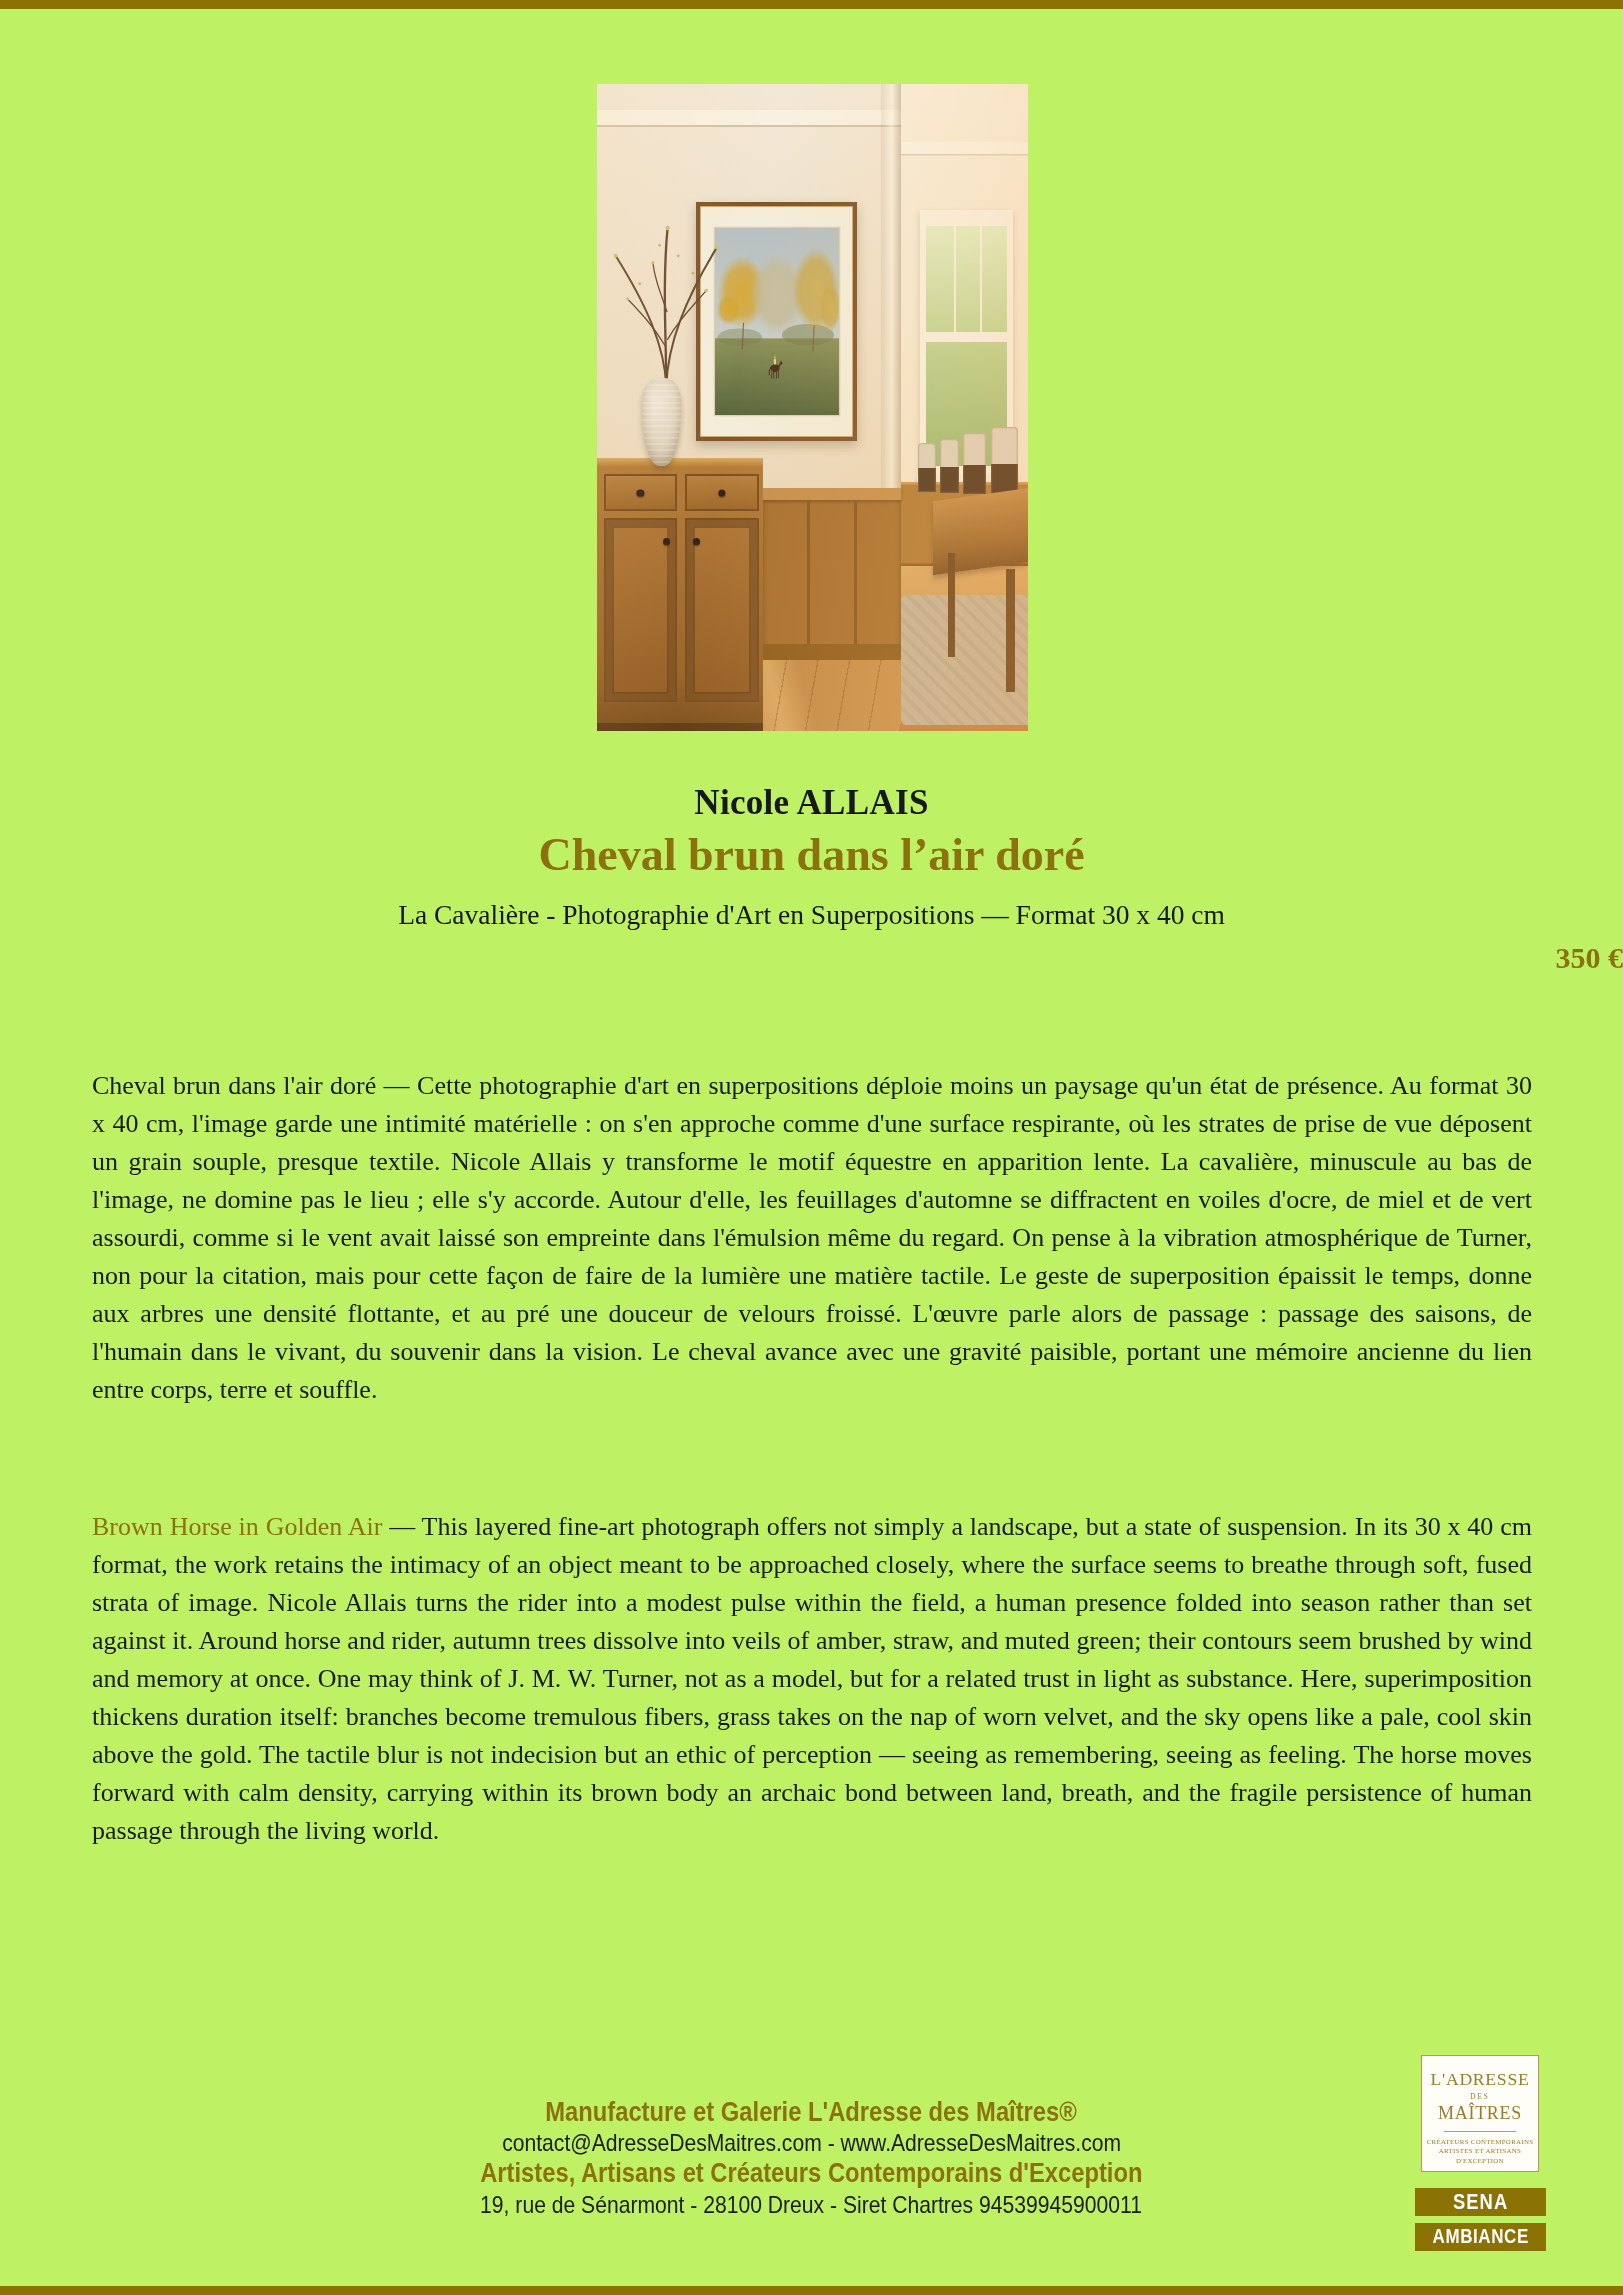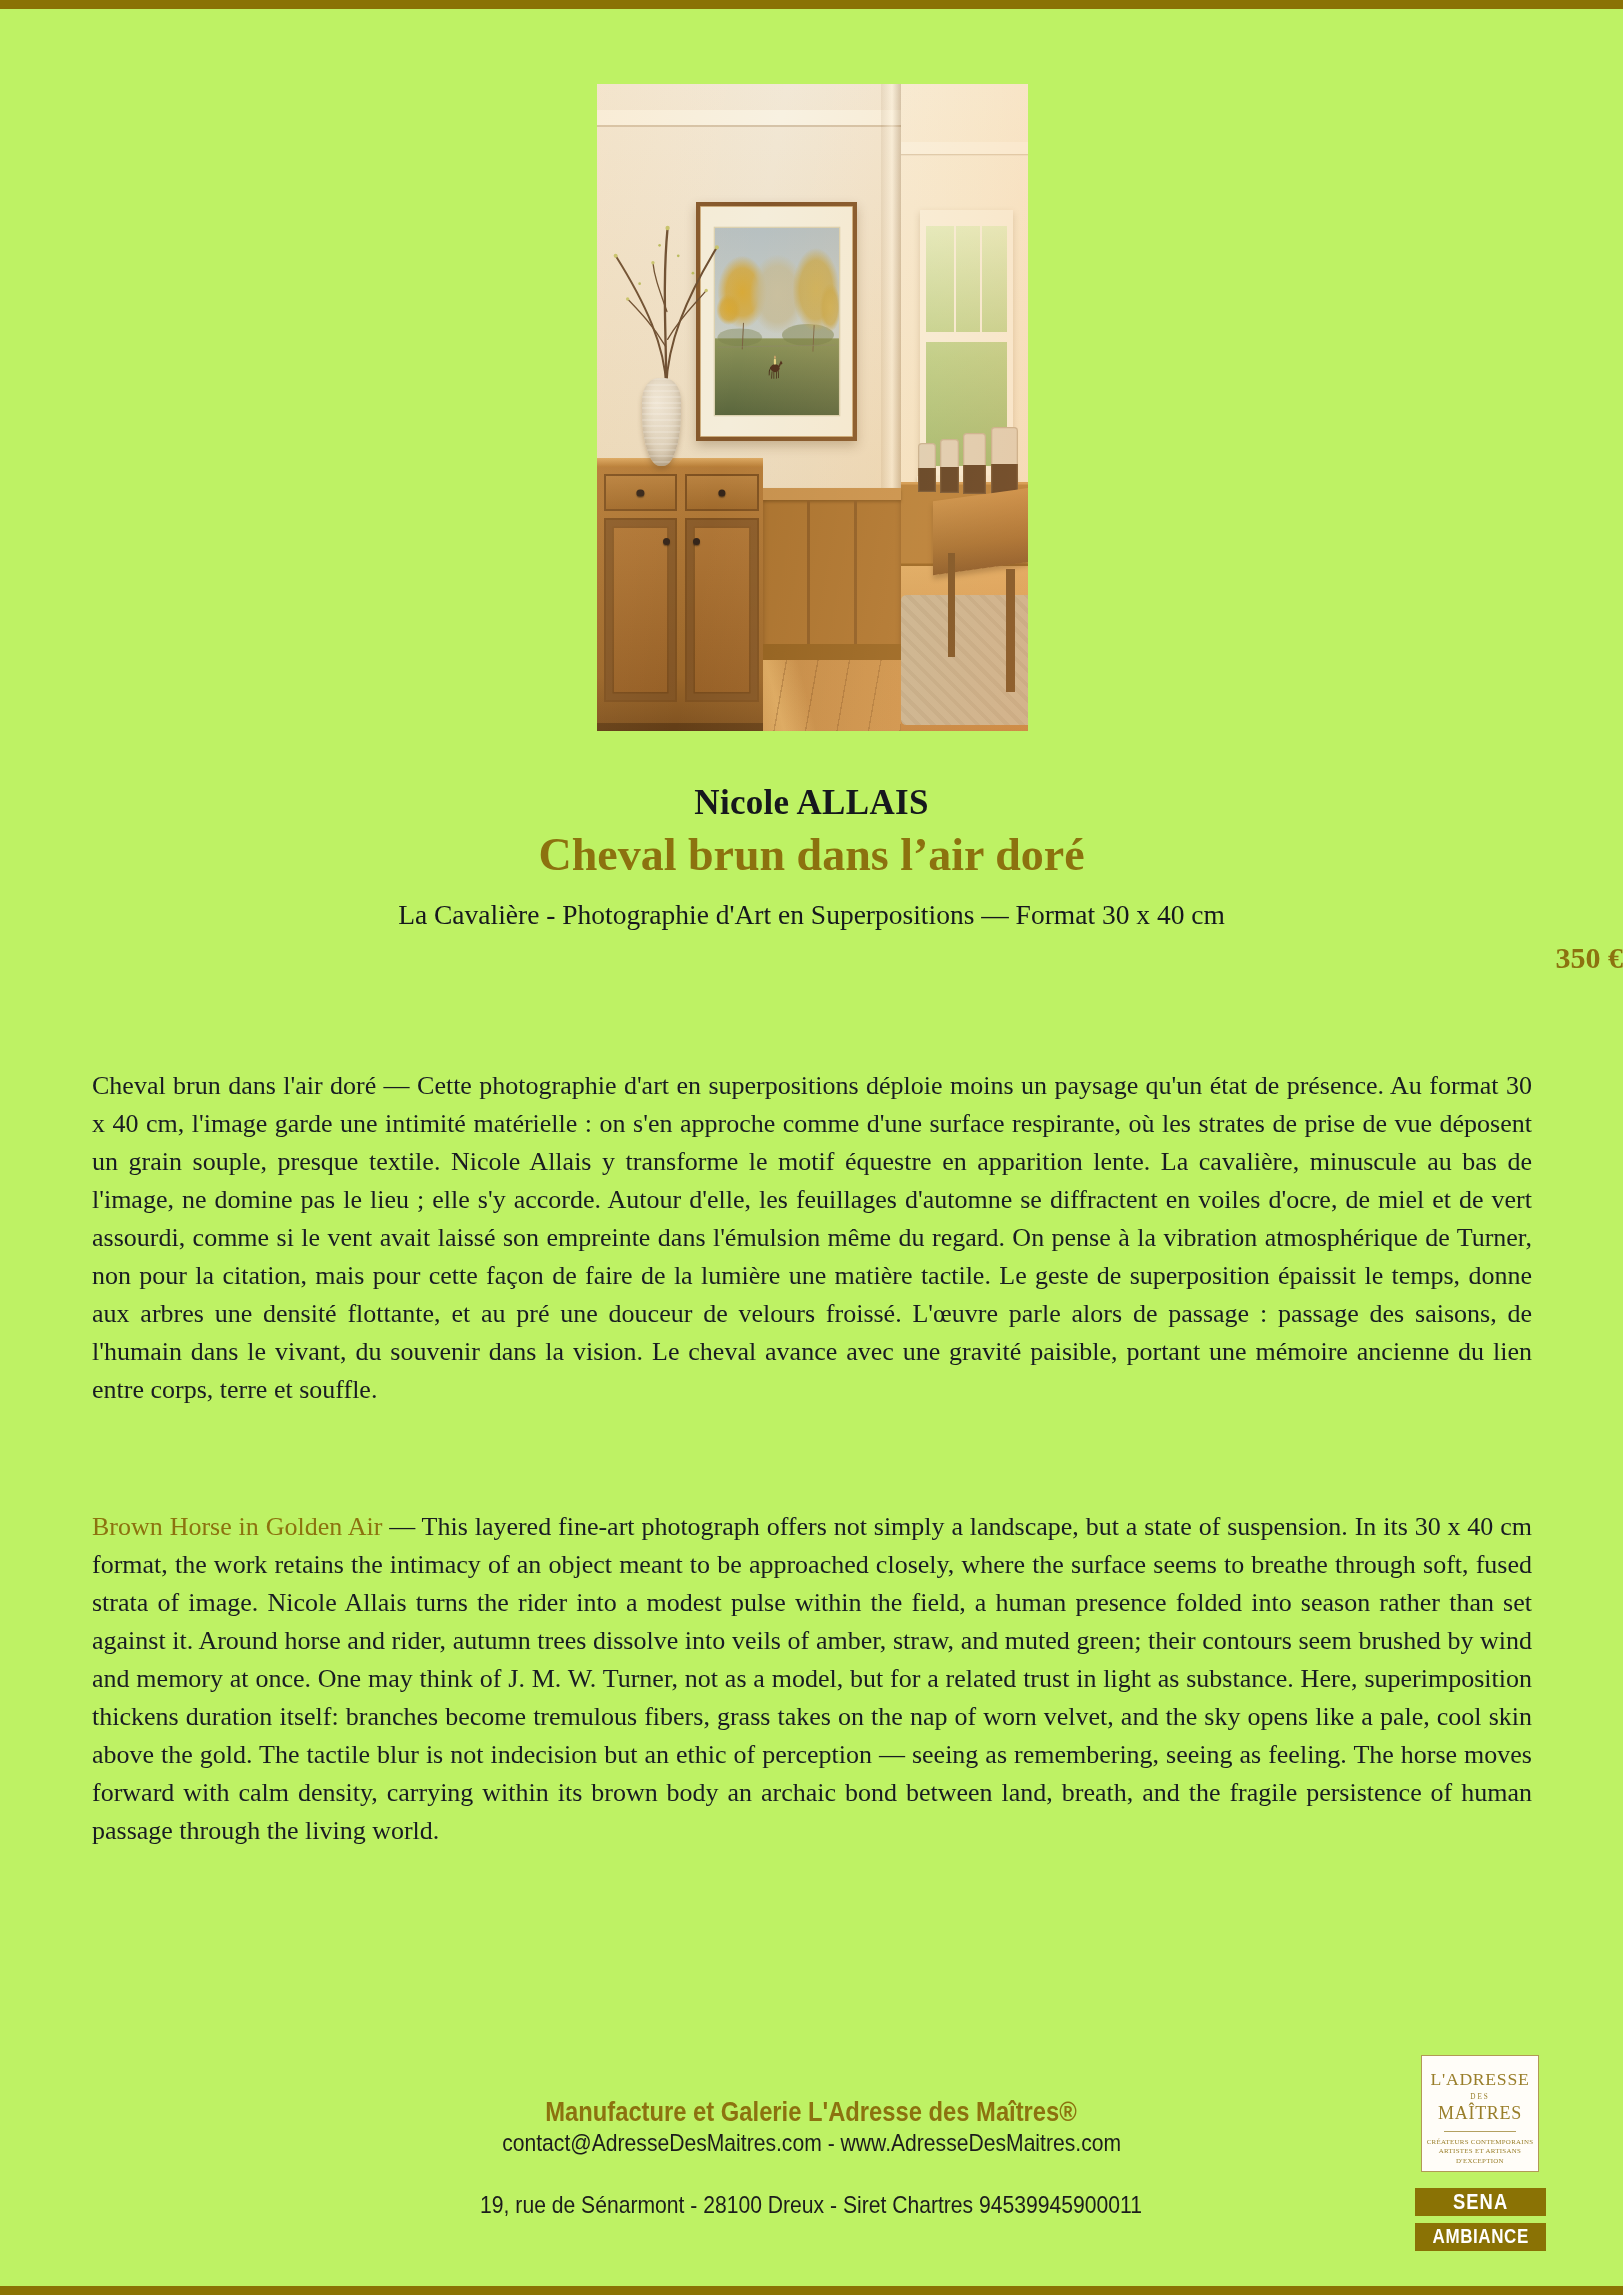--- a/index.html
+++ b/index.html
@@ -276,20 +276,21 @@
   <div class="artist">Nicole ALLAIS</div>
   <h1 class="title">Cheval brun dans l’air doré</h1>
   <div class="subtitle">La Cavalière - Photographie d'Art en Superpositions — Format 30 x 40 cm</div>
   <div class="price">350 €</div>
 
   <p class="para fr">Cheval brun dans l'air doré — Cette photographie d'art en superpositions déploie moins un paysage qu'un état de présence. Au format 30 x 40 cm, l'image garde une intimité matérielle : on s'en approche comme d'une surface respirante, où les strates de prise de vue déposent un grain souple, presque textile. Nicole Allais y transforme le motif équestre en apparition lente. La cavalière, minuscule au bas de l'image, ne domine pas le lieu ; elle s'y accorde. Autour d'elle, les feuillages d'automne se diffractent en voiles d'ocre, de miel et de vert assourdi, comme si le vent avait laissé son empreinte dans l'émulsion même du regard. On pense à la vibration atmosphérique de Turner, non pour la citation, mais pour cette façon de faire de la lumière une matière tactile. Le geste de superposition épaissit le temps, donne aux arbres une densité flottante, et au pré une douceur de velours froissé. L'œuvre parle alors de passage : passage des saisons, de l'humain dans le vivant, du souvenir dans la vision. Le cheval avance avec une gravité paisible, portant une mémoire ancienne du lien entre corps, terre et souffle.</p>
   <p class="para en"><span class="lead-gold">Brown Horse in Golden Air</span><span> — This layered fine-art photograph offers not simply a landscape, but a state of suspension. In its 30 x 40 cm format, the work retains the intimacy of an object meant to be approached closely, where the surface seems to breathe through soft, fused strata of image. Nicole Allais turns the rider into a modest pulse within the field, a human presence folded into season rather than set against it. Around horse and rider, autumn trees dissolve into veils of amber, straw, and muted green; their contours seem brushed by wind and memory at once. One may think of J. M. W. Turner, not as a model, but for a related trust in light as substance. Here, superimposition thickens duration itself: branches become tremulous fibers, grass takes on the nap of worn velvet, and the sky opens like a pale, cool skin above the gold. The tactile blur is not indecision but an ethic of perception — seeing as remembering, seeing as feeling. The horse moves forward with calm density, carrying within its brown body an archaic bond between land, breath, and the fragile persistence of human passage through the living world.</span></p>
 
   <div class="footer-line f1"><span class="condense">Manufacture et Galerie L'Adresse des Maîtres®</span></div>
   <div class="footer-line f2"><span class="condense">contact@AdresseDesMaitres.com - www.AdresseDesMaitres.com</span></div>
+  <div class="footer-line f3"><span class="condense">Artistes, Artisans et Créateurs Contemporains d'Exception</span></div>
   <div class="footer-line f4"><span class="condense">19, rue de Sénarmont - 28100 Dreux - Siret Chartres 94539945900011</span></div>
 
   <div class="logo">
     <div class="logo-l1">L'ADRESSE</div>
     <div class="logo-l2">DES</div>
     <div class="logo-l3">MAÎTRES</div>
     <div class="logo-divider"></div>
     <div class="logo-s">CRÉATEURS CONTEMPORAINS</div>
     <div class="logo-s">ARTISTES ET ARTISANS</div>
     <div class="logo-s">D'EXCEPTION</div>

